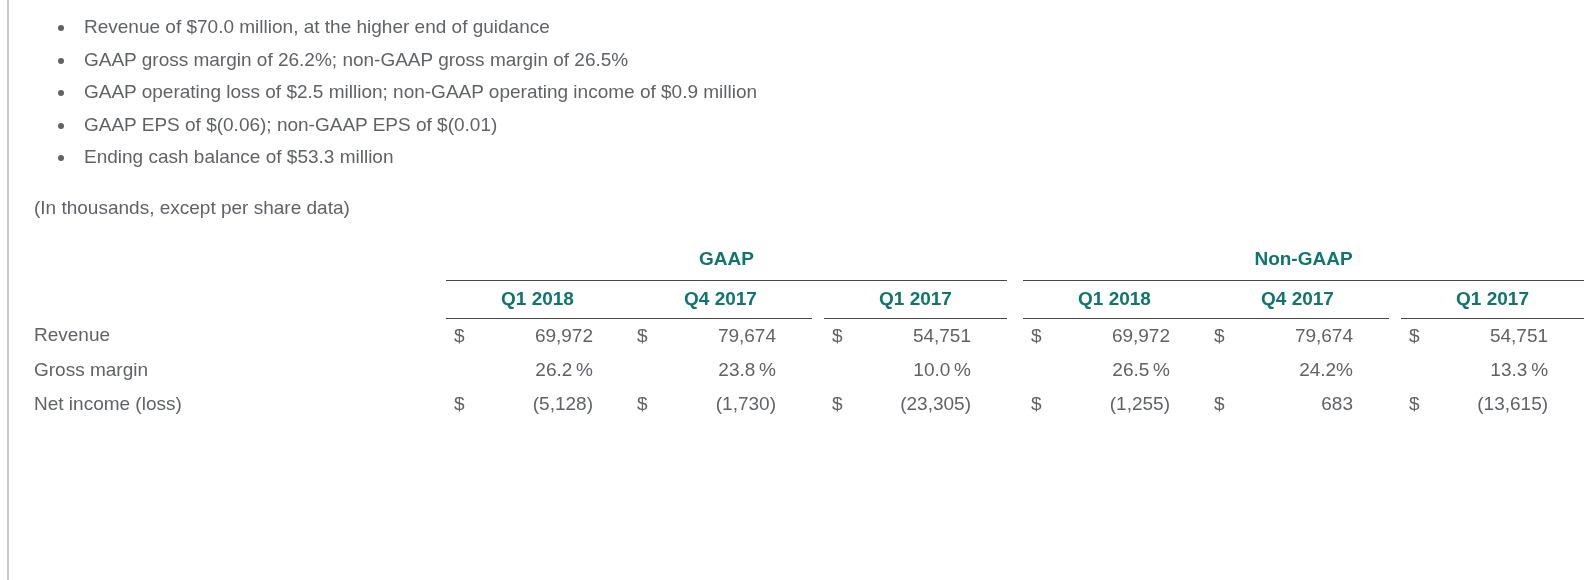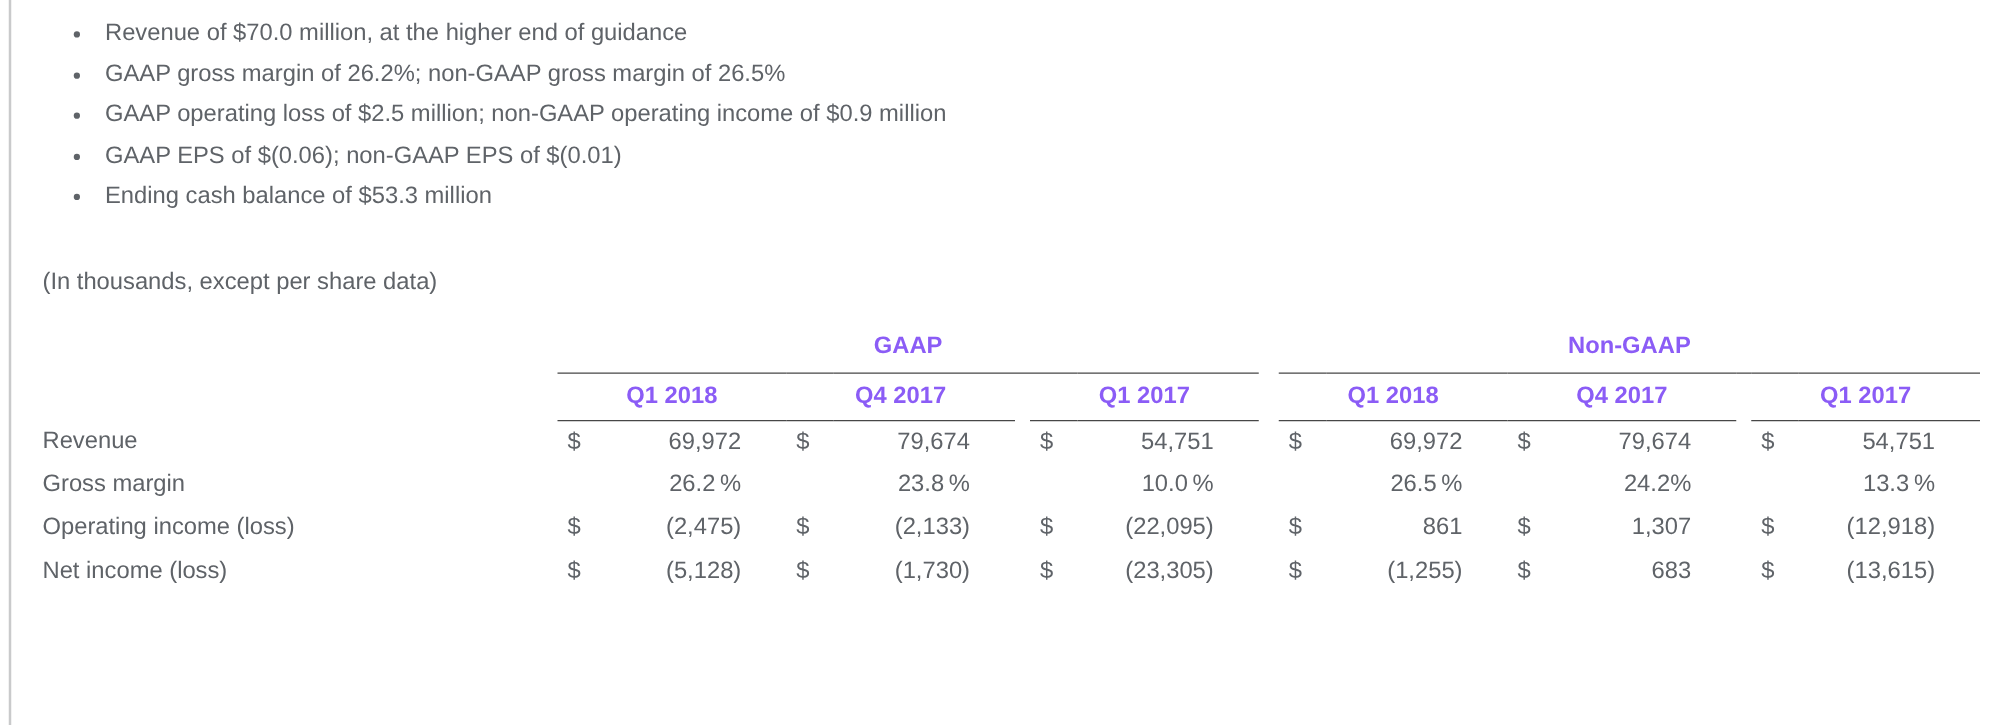--- a/index.html
+++ b/index.html
@@ -25,31 +25,31 @@
   ul.bullets {
     list-style: disc;
     padding: 3px 12px 0 42px;
     margin: 0;
   }
   ul.bullets li {
     line-height: 32.5px;
     padding-left: 8px;
   }
   p.intro { margin-top: 29px; line-height: 23px; }
-  p.note  { margin-top: 40px; line-height: 23px; }
+  p.note  { margin-top: 22px; line-height: 23px; }
 
   table.fin {
     margin-top: 29px;
     border-collapse: collapse;
     table-layout: fixed;
     width: 1550px;
   }
   table.fin th {
     font-weight: 700;
-    color: #8b5cf6;
+    color: #0f766e;
     font-size: 19px;
   }
   th.group {
     text-align: center;
     padding-bottom: 10px;
     border-bottom: 1.5px solid #474747;
   }
   th.q {
     text-align: center;
     padding: 7px 0 8px 0;
@@ -151,38 +151,20 @@
       <td class="gap"></td>
       <td class="d"></td>
       <td class="v">26.5 %</td>
       <td class="d"></td>
       <td class="v">24.2%</td>
       <td class="gap"></td>
       <td class="d"></td>
       <td class="v">13.3 %</td>
     </tr>
 
-    <tr class="data">
-      <td class="lbl">Operating income (loss)</td>
-      <td class="d">$</td>
-      <td class="v">(2,475)</td>
-      <td class="d">$</td>
-      <td class="v">(2,133)</td>
-      <td class="gap"></td>
-      <td class="d">$</td>
-      <td class="v">(22,095)</td>
-      <td class="gap"></td>
-      <td class="d">$</td>
-      <td class="v">861</td>
-      <td class="d">$</td>
-      <td class="v">1,307</td>
-      <td class="gap"></td>
-      <td class="d">$</td>
-      <td class="v">(12,918)</td>
-    </tr>
 
     <tr class="data">
       <td class="lbl">Net income (loss)</td>
       <td class="d">$</td>
       <td class="v">(5,128)</td>
       <td class="d">$</td>
       <td class="v">(1,730)</td>
       <td class="gap"></td>
       <td class="d">$</td>
       <td class="v">(23,305)</td>

